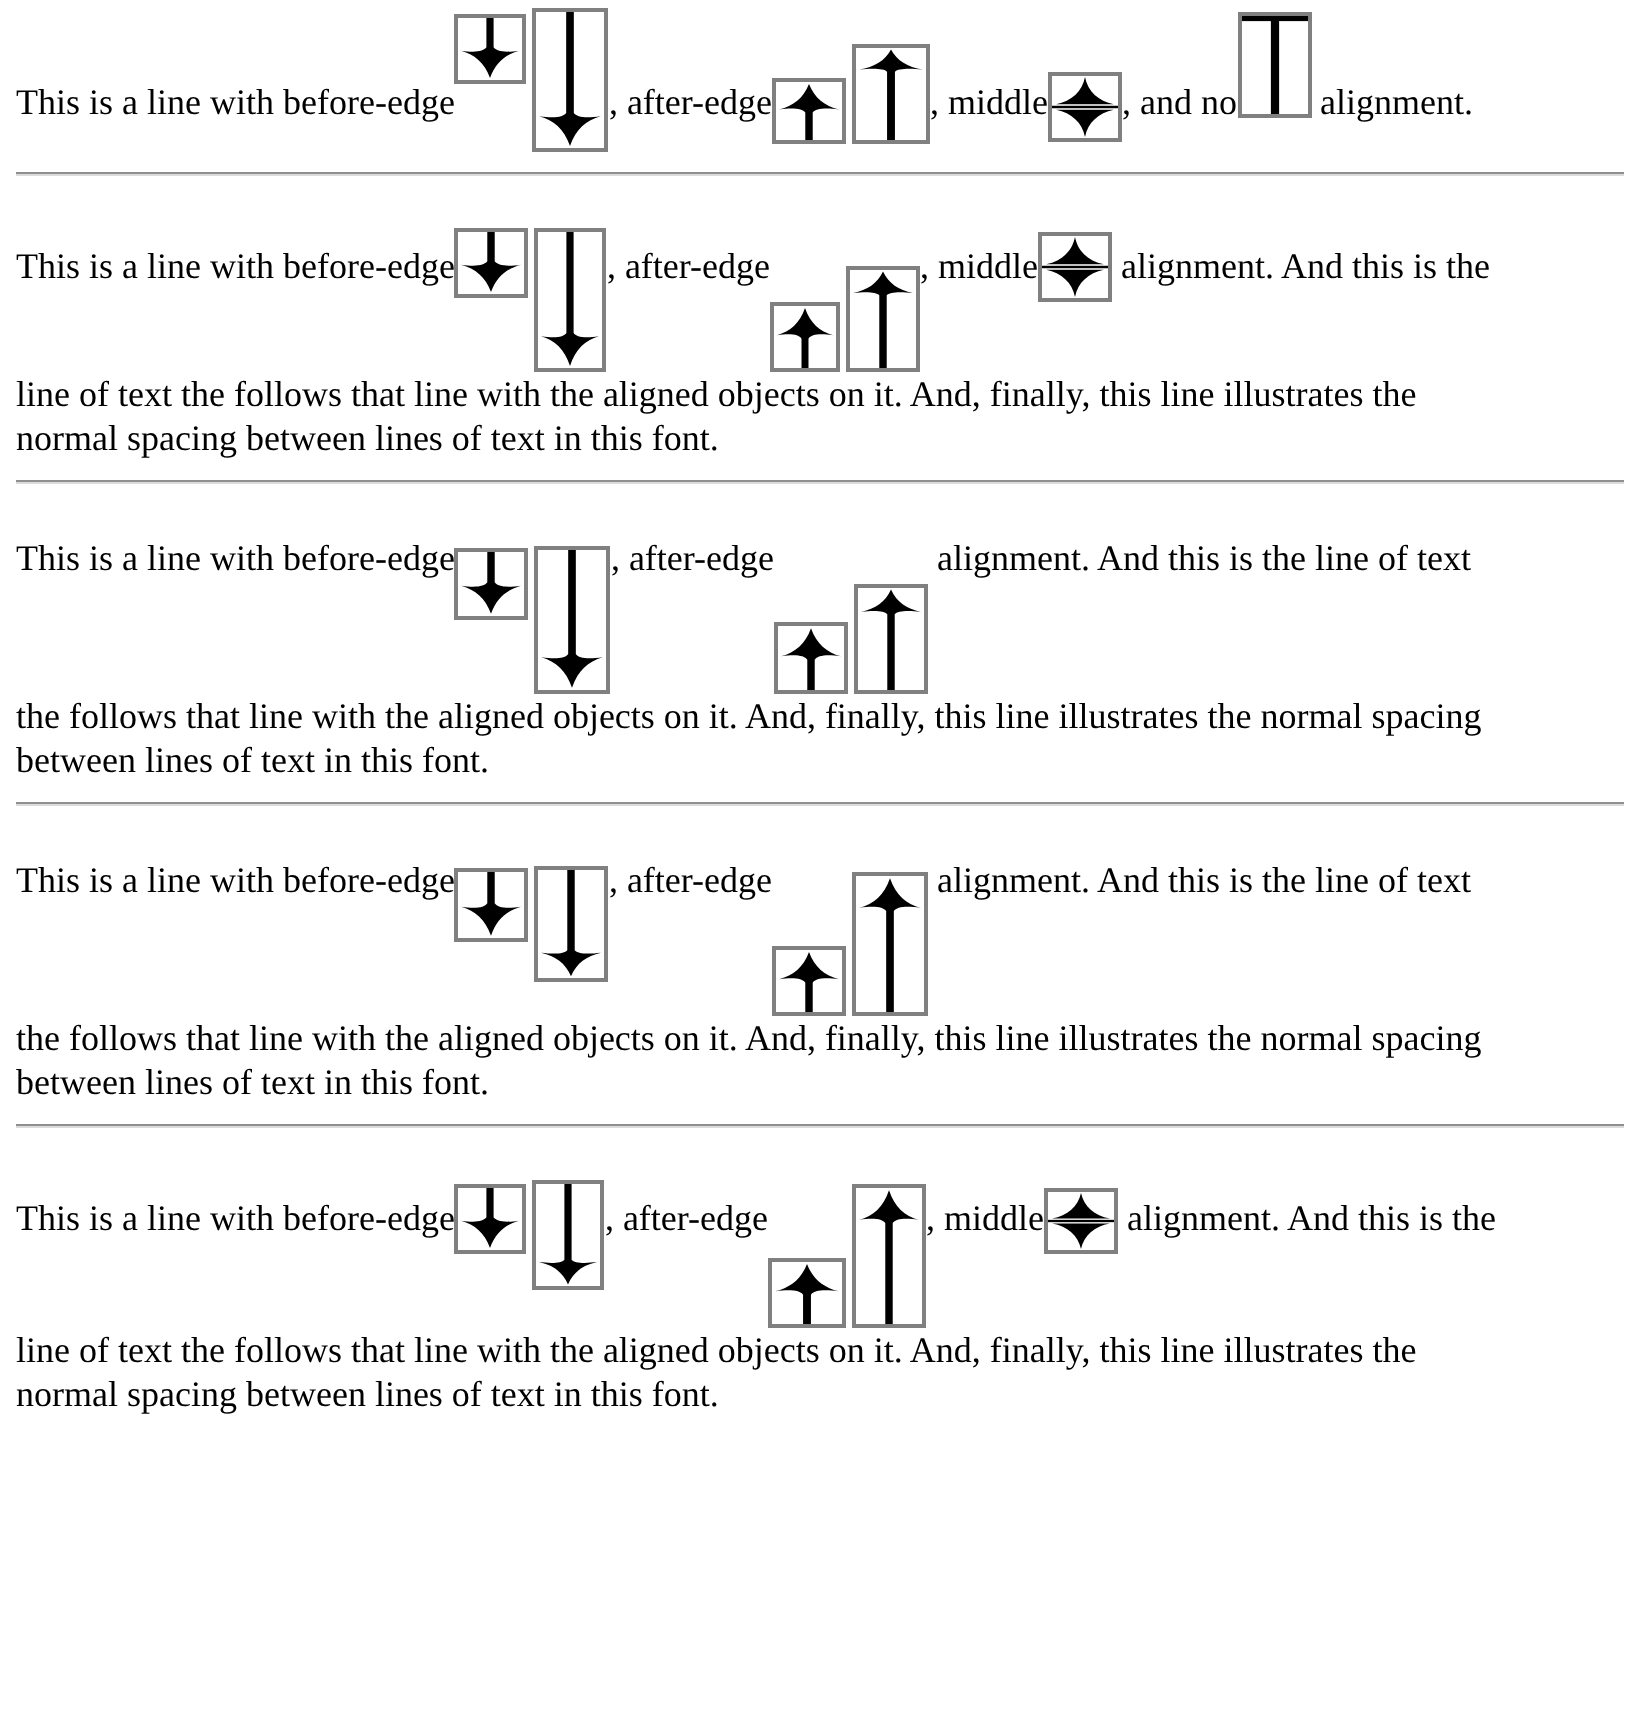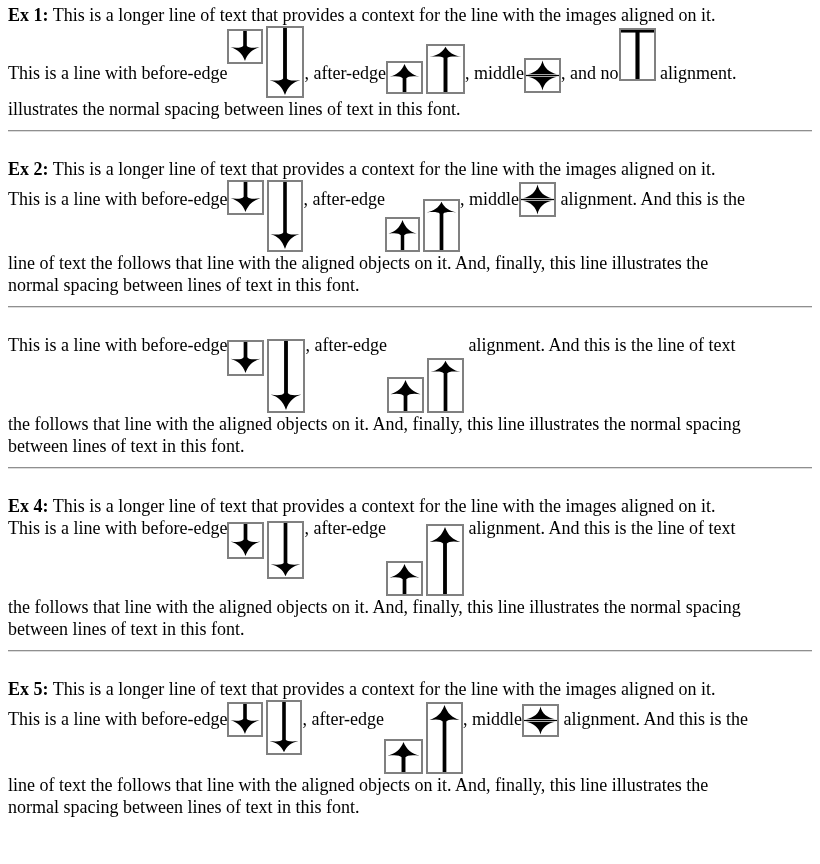--- a/index.html
+++ b/index.html
@@ -59,43 +59,40 @@
   .e5sd{width:36px;height:35px;vertical-align:-12px;}
   .e5td{width:36px;height:55px;vertical-align:-30px;}
   .e5su{width:39px;height:35px;vertical-align:-49px;}
   .e5tu{width:37px;height:72px;vertical-align:-49px;}
   .e5md{width:37px;height:33px;vertical-align:-12px;}
 </style>
 </head>
 <body>
 
 <div class="ex first">
-  <div class="line"><b class="exlabel">Ex 1:</b><span> This is a longer line of text that provides a context for the line with the images aligned on it.</span></div>
   <div class="line"><span>This is a line with before-edge</span><span class="ibox e1sd"><svg viewBox="0 0 32 30" preserveAspectRatio="none">
           <path d="M16 29 C13.2 21.5 8.5 17.8 1.5 15.8 C8.5 16.8 12.8 16.2 14.2 14.2 L14.2 0 L17.8 0 L17.8 14.2 C19.2 16.2 23.5 16.8 30.5 15.8 C23.5 17.8 18.8 21.5 16 29 Z"></path>
         </svg></span><span class="ibox e1td gap"><svg viewBox="0 0 32 64" preserveAspectRatio="none">
           <path d="M16 63 C13.2 55 8.5 51 1.5 49 C8.5 50 12.8 49.5 14.2 47.5 L14.2 0 L17.8 0 L17.8 47.5 C19.2 49.5 23.5 50 30.5 49 C23.5 51 18.8 55 16 63 Z"></path>
         </svg></span><span>, after-edge</span><span class="ibox e1su"><svg viewBox="0 0 32 30" preserveAspectRatio="none">
           <path d="M16 1 C13.2 8.5 8.5 12.2 1.5 14.2 C8.5 13.2 12.8 13.8 14.2 15.8 L14.2 30 L17.8 30 L17.8 15.8 C19.2 13.8 23.5 13.2 30.5 14.2 C23.5 12.2 18.8 8.5 16 1 Z"></path>
         </svg></span><span class="ibox e1tu gap"><svg viewBox="0 0 32 64" preserveAspectRatio="none">
           <path d="M16 1 C13.2 9 8.5 13 1.5 15 C8.5 14 12.8 14.5 14.2 16.5 L14.2 64 L17.8 64 L17.8 16.5 C19.2 14.5 23.5 14 30.5 15 C23.5 13 18.8 9 16 1 Z"></path>
         </svg></span><span>, middle</span><span class="ibox e1md"><svg viewBox="0 0 32 30" preserveAspectRatio="none">
           <path d="M16 0.5 C14.6 7.5 9.5 12.2 2 13.7 L30 13.7 C22.5 12.2 17.4 7.5 16 0.5 Z"></path>
           <path d="M16 29.5 C14.6 22.5 9.5 17.8 2 16.3 L30 16.3 C22.5 17.8 17.4 22.5 16 29.5 Z"></path>
           <rect x="0" y="14.4" width="32" height="1.2"></rect>
         </svg></span><span>, and no</span><span class="ibox e1nb"><svg viewBox="0 0 32 48" preserveAspectRatio="none">
           <rect x="14" y="0" width="4" height="48"></rect>
           <rect x="0" y="0" width="32" height="2.5"></rect>
         </svg></span><span> alignment.</span></div>
-  <div class="line">illustrates the normal spacing between lines of text in this font.</div>
 </div>
 <hr class="divider">
 
 <div class="ex">
-  <div class="line"><b class="exlabel">Ex 2:</b><span> This is a longer line of text that provides a context for the line with the images aligned on it.</span></div>
   <div class="line"><span>This is a line with before-edge</span><span class="ibox e2sd"><svg viewBox="0 0 32 30" preserveAspectRatio="none">
           <path d="M16 29 C13.2 21.5 8.5 17.8 1.5 15.8 C8.5 16.8 12.8 16.2 14.2 14.2 L14.2 0 L17.8 0 L17.8 14.2 C19.2 16.2 23.5 16.8 30.5 15.8 C23.5 17.8 18.8 21.5 16 29 Z"></path>
         </svg></span><span class="ibox e2td gap"><svg viewBox="0 0 32 64" preserveAspectRatio="none">
           <path d="M16 63 C13.2 55 8.5 51 1.5 49 C8.5 50 12.8 49.5 14.2 47.5 L14.2 0 L17.8 0 L17.8 47.5 C19.2 49.5 23.5 50 30.5 49 C23.5 51 18.8 55 16 63 Z"></path>
         </svg></span><span>, after-edge</span><span class="ibox e2su"><svg viewBox="0 0 32 30" preserveAspectRatio="none">
           <path d="M16 1 C13.2 8.5 8.5 12.2 1.5 14.2 C8.5 13.2 12.8 13.8 14.2 15.8 L14.2 30 L17.8 30 L17.8 15.8 C19.2 13.8 23.5 13.2 30.5 14.2 C23.5 12.2 18.8 8.5 16 1 Z"></path>
         </svg></span><span class="ibox e2tu gap"><svg viewBox="0 0 32 64" preserveAspectRatio="none">
           <path d="M16 1 C13.2 9 8.5 13 1.5 15 C8.5 14 12.8 14.5 14.2 16.5 L14.2 64 L17.8 64 L17.8 16.5 C19.2 14.5 23.5 14 30.5 15 C23.5 13 18.8 9 16 1 Z"></path>
         </svg></span><span>, middle</span><span class="ibox e2md"><svg viewBox="0 0 32 30" preserveAspectRatio="none">
           <path d="M16 0.5 C14.6 7.5 9.5 12.2 2 13.7 L30 13.7 C22.5 12.2 17.4 7.5 16 0.5 Z"></path>
@@ -116,37 +113,35 @@
           <path d="M16 1 C13.2 8.5 8.5 12.2 1.5 14.2 C8.5 13.2 12.8 13.8 14.2 15.8 L14.2 30 L17.8 30 L17.8 15.8 C19.2 13.8 23.5 13.2 30.5 14.2 C23.5 12.2 18.8 8.5 16 1 Z"></path>
         </svg></span><span class="ibox e3tu gap"><svg viewBox="0 0 32 64" preserveAspectRatio="none">
           <path d="M16 1 C13.2 9 8.5 13 1.5 15 C8.5 14 12.8 14.5 14.2 16.5 L14.2 64 L17.8 64 L17.8 16.5 C19.2 14.5 23.5 14 30.5 15 C23.5 13 18.8 9 16 1 Z"></path>
         </svg></span><span> alignment. And this is the line of text</span></div>
   <div class="line">the follows that line with the aligned objects on it. And, finally, this line illustrates the normal spacing</div>
   <div class="line">between lines of text in this font.</div>
 </div>
 <hr class="divider">
 
 <div class="ex">
-  <div class="line"><b class="exlabel">Ex 4:</b><span> This is a longer line of text that provides a context for the line with the images aligned on it.</span></div>
   <div class="line"><span>This is a line with before-edge</span><span class="ibox e4sd"><svg viewBox="0 0 32 30" preserveAspectRatio="none">
           <path d="M16 29 C13.2 21.5 8.5 17.8 1.5 15.8 C8.5 16.8 12.8 16.2 14.2 14.2 L14.2 0 L17.8 0 L17.8 14.2 C19.2 16.2 23.5 16.8 30.5 15.8 C23.5 17.8 18.8 21.5 16 29 Z"></path>
         </svg></span><span class="ibox e4td gap"><svg viewBox="0 0 32 64" preserveAspectRatio="none">
           <path d="M16 63 C13.2 55 8.5 51 1.5 49 C8.5 50 12.8 49.5 14.2 47.5 L14.2 0 L17.8 0 L17.8 47.5 C19.2 49.5 23.5 50 30.5 49 C23.5 51 18.8 55 16 63 Z"></path>
         </svg></span><span>, after-edge</span><span class="ibox e4su"><svg viewBox="0 0 32 30" preserveAspectRatio="none">
           <path d="M16 1 C13.2 8.5 8.5 12.2 1.5 14.2 C8.5 13.2 12.8 13.8 14.2 15.8 L14.2 30 L17.8 30 L17.8 15.8 C19.2 13.8 23.5 13.2 30.5 14.2 C23.5 12.2 18.8 8.5 16 1 Z"></path>
         </svg></span><span class="ibox e4tu gap"><svg viewBox="0 0 32 64" preserveAspectRatio="none">
           <path d="M16 1 C13.2 9 8.5 13 1.5 15 C8.5 14 12.8 14.5 14.2 16.5 L14.2 64 L17.8 64 L17.8 16.5 C19.2 14.5 23.5 14 30.5 15 C23.5 13 18.8 9 16 1 Z"></path>
         </svg></span><span> alignment. And this is the line of text</span></div>
   <div class="line">the follows that line with the aligned objects on it. And, finally, this line illustrates the normal spacing</div>
   <div class="line">between lines of text in this font.</div>
 </div>
 <hr class="divider">
 
 <div class="ex">
-  <div class="line"><b class="exlabel">Ex 5:</b><span> This is a longer line of text that provides a context for the line with the images aligned on it.</span></div>
   <div class="line"><span>This is a line with before-edge</span><span class="ibox e5sd"><svg viewBox="0 0 32 30" preserveAspectRatio="none">
           <path d="M16 29 C13.2 21.5 8.5 17.8 1.5 15.8 C8.5 16.8 12.8 16.2 14.2 14.2 L14.2 0 L17.8 0 L17.8 14.2 C19.2 16.2 23.5 16.8 30.5 15.8 C23.5 17.8 18.8 21.5 16 29 Z"></path>
         </svg></span><span class="ibox e5td gap"><svg viewBox="0 0 32 64" preserveAspectRatio="none">
           <path d="M16 63 C13.2 55 8.5 51 1.5 49 C8.5 50 12.8 49.5 14.2 47.5 L14.2 0 L17.8 0 L17.8 47.5 C19.2 49.5 23.5 50 30.5 49 C23.5 51 18.8 55 16 63 Z"></path>
         </svg></span><span>, after-edge</span><span class="ibox e5su"><svg viewBox="0 0 32 30" preserveAspectRatio="none">
           <path d="M16 1 C13.2 8.5 8.5 12.2 1.5 14.2 C8.5 13.2 12.8 13.8 14.2 15.8 L14.2 30 L17.8 30 L17.8 15.8 C19.2 13.8 23.5 13.2 30.5 14.2 C23.5 12.2 18.8 8.5 16 1 Z"></path>
         </svg></span><span class="ibox e5tu gap"><svg viewBox="0 0 32 64" preserveAspectRatio="none">
           <path d="M16 1 C13.2 9 8.5 13 1.5 15 C8.5 14 12.8 14.5 14.2 16.5 L14.2 64 L17.8 64 L17.8 16.5 C19.2 14.5 23.5 14 30.5 15 C23.5 13 18.8 9 16 1 Z"></path>
         </svg></span><span>, middle</span><span class="ibox e5md"><svg viewBox="0 0 32 30" preserveAspectRatio="none">
           <path d="M16 0.5 C14.6 7.5 9.5 12.2 2 13.7 L30 13.7 C22.5 12.2 17.4 7.5 16 0.5 Z"></path>

